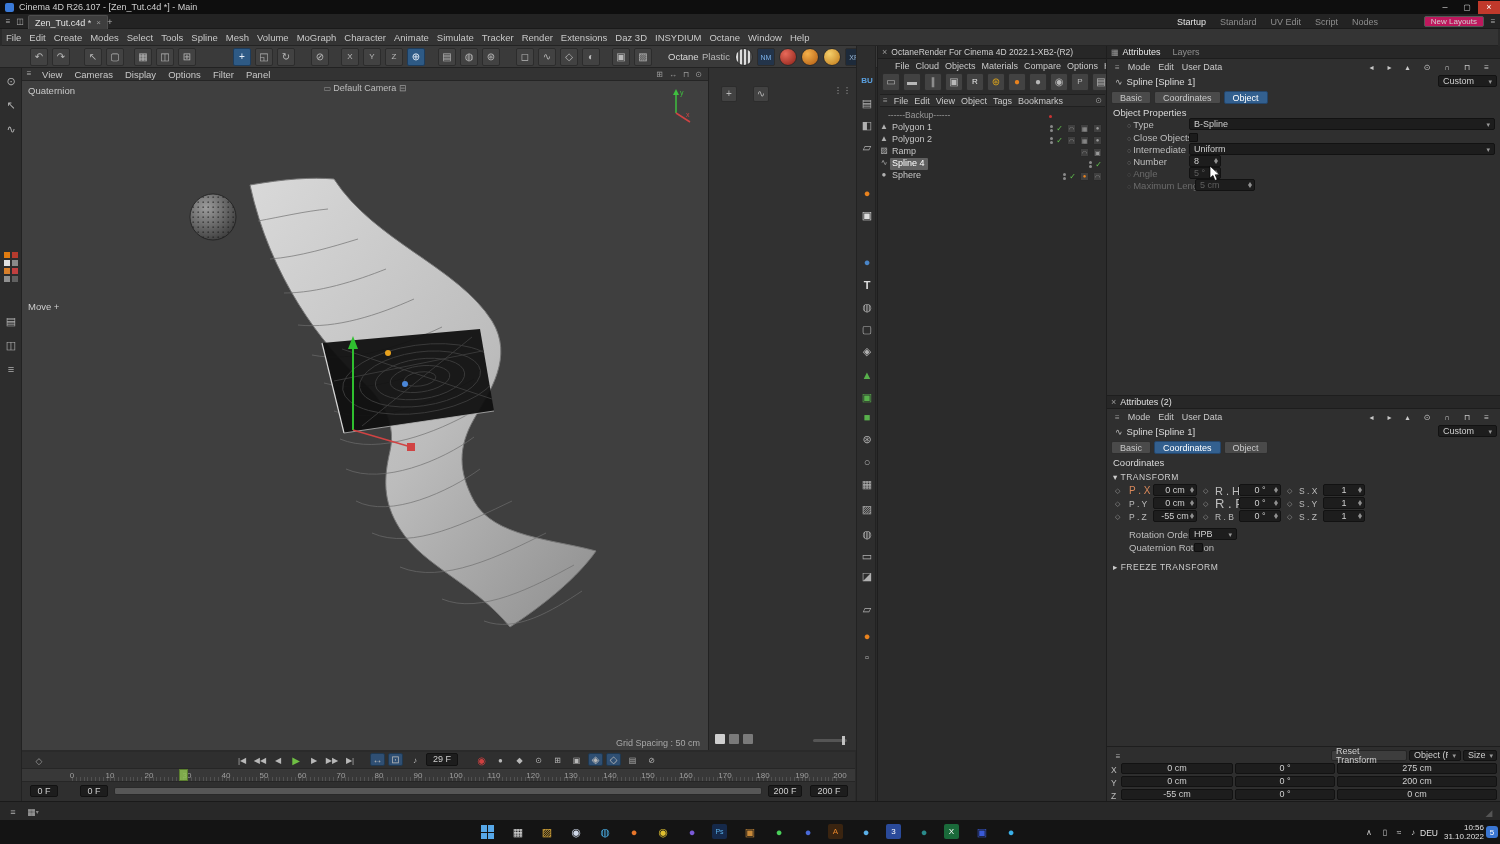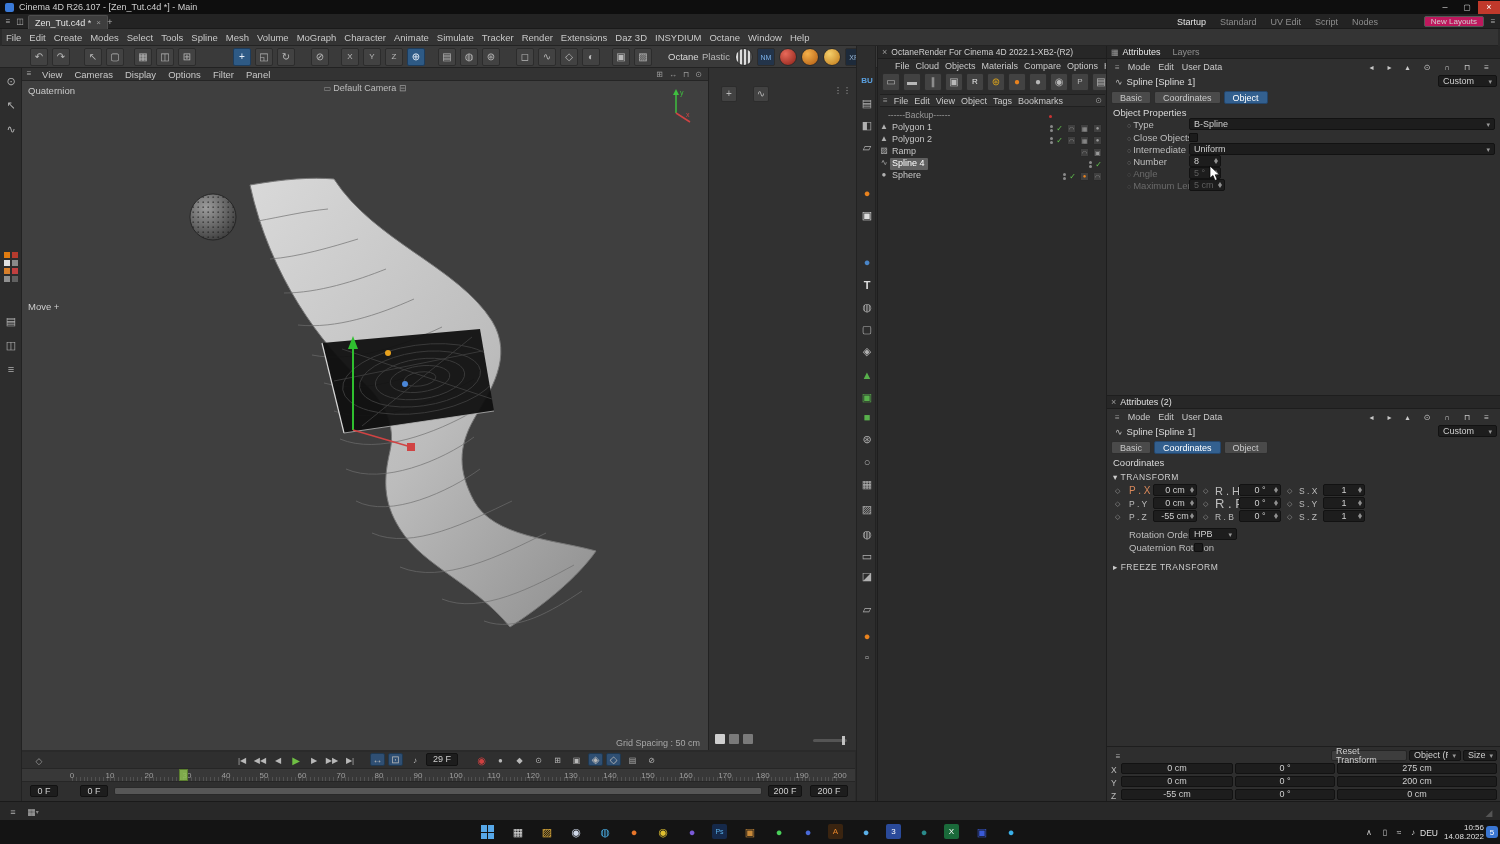--- a/index.html
+++ b/index.html
@@ -432,21 +432,21 @@
     </div>
   <span class="lbl" style="left:20px;top:110px"><span style="color:#777;font-size:7px">○ </span><span>Number</span></span>
   <div class="fld spin" style="left:82px;top:109px;width:32px">
       <span>8</span>
     </div>
   <span class="lbl dis" style="left:20px;top:122px;color:#6a6a6a"><span style="color:#555;font-size:7px">○ </span><span>Angle</span></span>
   <div class="fld dis spin" style="left:82px;top:121px;width:32px">
       <span>5 °</span>
     </div>
   <span class="lbl dis" style="left:20px;top:134px;color:#6a6a6a"><span style="color:#555;font-size:7px">○ </span><span>Maximum Length</span></span>
-  <div class="fld dis spin" style="left:82px;top:133px;width:36px">
+  <div class="fld dis spin" style="left:88px;top:133px;width:60px">
       <span>5 cm</span>
     </div>
 </div>
 
 <svg width="12" height="16" viewBox="0 0 12 16" style="position:absolute;left:1209px;top:166px;z-index:50">
   <polygon points="1,0 1,12 4,9.5 6,14.5 8.2,13.5 6.2,8.8 10.5,8.8" fill="#ffffff" stroke="#000" stroke-width="0.7"></polygon>
 </svg>
 
 <div class="panel" style="left:1106px;top:395px;width:394px;height:351px;background:#2f2f2f;border-top:1px solid #1e1e1e">
   <div class="titlerow" style="top:0">
@@ -686,18 +686,18 @@
   <div class="sico" style="left:973px;top:3px;color:#3a5ad8">▣</div>
   <div class="sico" style="left:1002px;top:3px;color:#3ab0e8">●</div>
 
   <div class="sico" style="left:1360px;top:4px;font-size:8px;color:#cfcfcf">∧</div>
   <div class="sico" style="left:1376px;top:4px;font-size:8px;color:#cfcfcf">▯</div>
   <div class="sico" style="left:1390px;top:4px;font-size:8px;color:#cfcfcf">≈</div>
   <div class="sico" style="left:1404px;top:4px;font-size:8px;color:#cfcfcf">♪</div>
   <span class="lbl" style="left:1420px;top:7px;font-size:8.5px;color:#e0e0e0">DEU</span>
   <div class="p" style="left:1440px;top:3px;width:44px;text-align:right;font-size:8px;color:#e0e0e0;line-height:9px">
     <div>10:56</div>
-    <div>14.08.2022</div>
+    <div>31.10.2022</div>
   </div>
   <div class="p" style="left:1486px;top:6px;width:12px;height:12px;background:#3a76d2;border-radius:3px;display:flex;align-items:center;justify-content:center">
     <span style="font-size:8px;color:#fff">5</span>
   </div>
 </div>
 
 </body></html>

